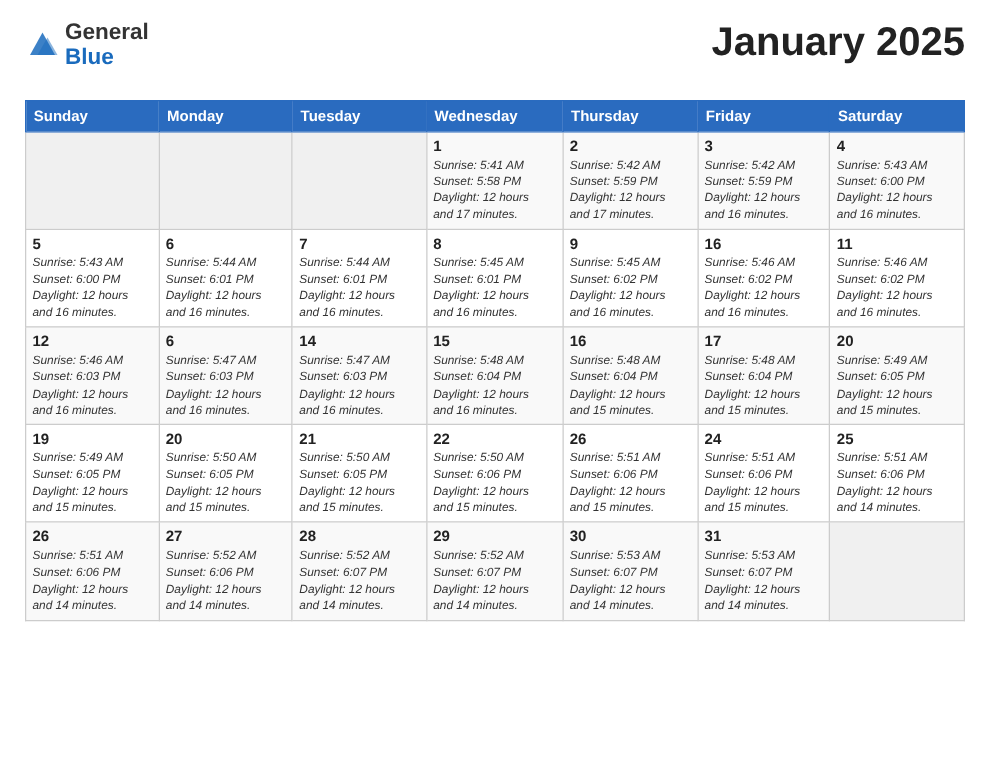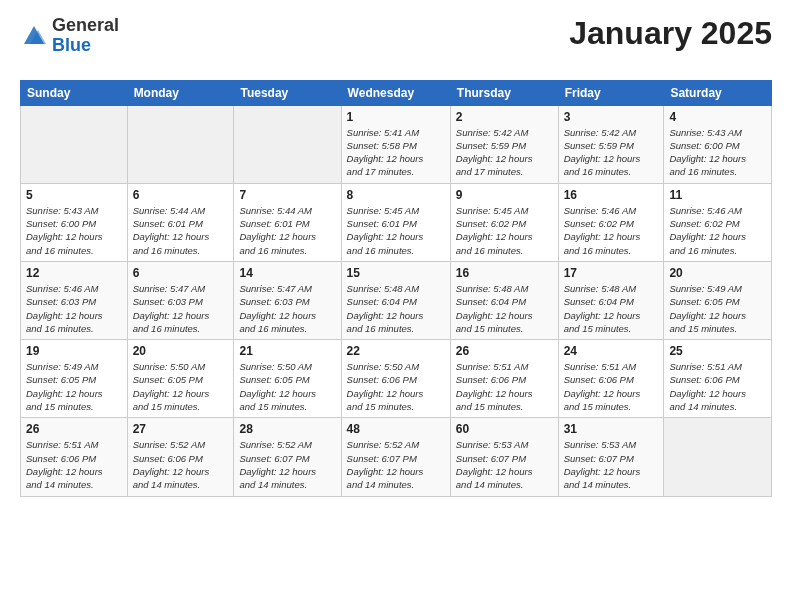--- a/index.html
+++ b/index.html
@@ -332,28 +332,28 @@
 and 14 minutes.</div>
           </td>
           <td>
             <span class="day-num">28</span>
             <div class="day-info" style="white-space: pre-wrap;">Sunrise: 5:52 AM
 Sunset: 6:07 PM
 Daylight: 12 hours
 and 14 minutes.</div>
           </td>
           <td>
-            <span class="day-num">48</span>
+            <span class="day-num">29</span>
             <div class="day-info" style="white-space: pre-wrap;">Sunrise: 5:52 AM
 Sunset: 6:07 PM
 Daylight: 12 hours
 and 14 minutes.</div>
           </td>
           <td>
-            <span class="day-num">60</span>
+            <span class="day-num">30</span>
             <div class="day-info" style="white-space: pre-wrap;">Sunrise: 5:53 AM
 Sunset: 6:07 PM
 Daylight: 12 hours
 and 14 minutes.</div>
           </td>
           <td>
             <span class="day-num">31</span>
             <div class="day-info" style="white-space: pre-wrap;">Sunrise: 5:53 AM
 Sunset: 6:07 PM
 Daylight: 12 hours

